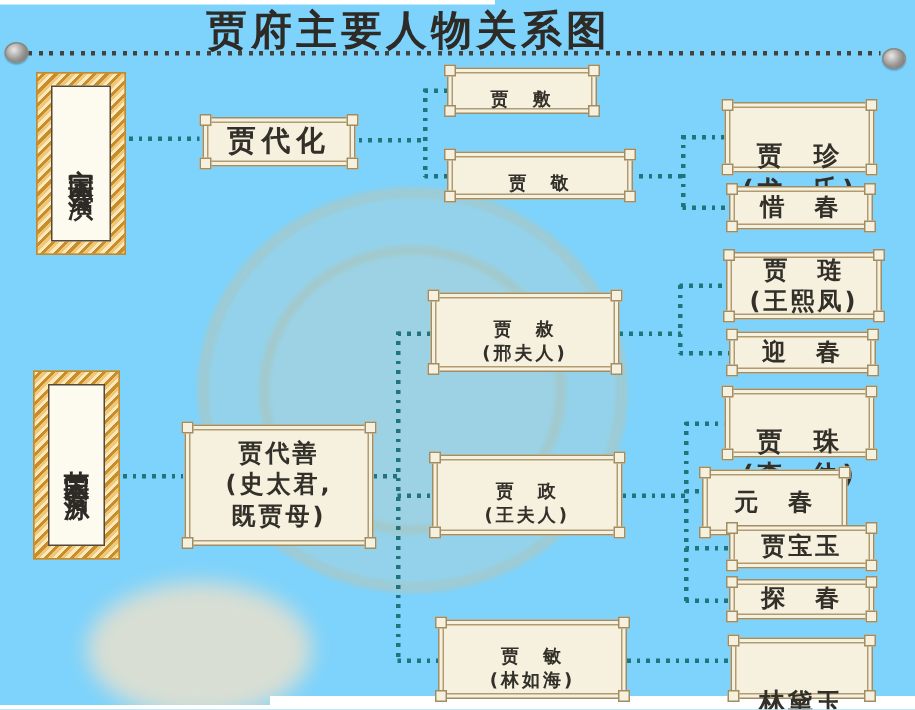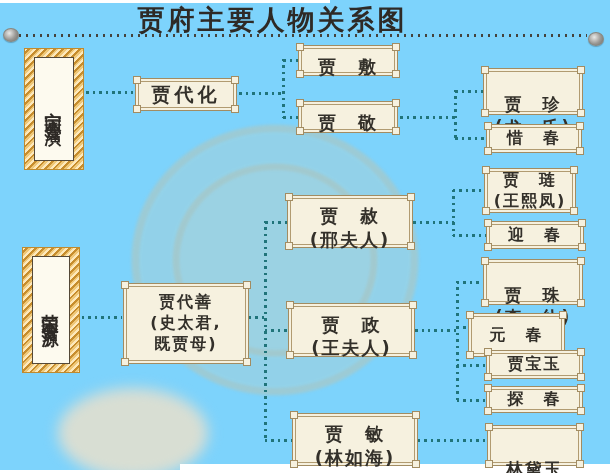--- a/index.html
+++ b/index.html
@@ -34,21 +34,21 @@
 
   
   .node{position:absolute;box-sizing:border-box;background:#f6f1df;border:1px solid var(--tan);
     display:flex;align-items:center;justify-content:center;text-align:center;z-index:2;}
   .node::before{content:"";position:absolute;inset:2px;border:1px solid #b19b71;pointer-events:none;}
   .node i.c{position:absolute;width:6px;height:6px;background:#f6f1df;border:1px solid var(--tan);}
   .node i.tl{top:-3px;left:-3px;} .node i.tr{top:-3px;right:-3px;}
   .node i.bl{bottom:-3px;left:-3px;} .node i.br{bottom:-3px;right:-3px;}
   .nlabel{font-weight:bold;color:var(--ink);white-space:pre-line;line-height:1.3;letter-spacing:2px;position:relative;z-index:1;}
   .fs16 .nlabel{font-size:16px;} .fs17 .nlabel{font-size:17px;margin-top:48px;}
-  .fs18 .nlabel{font-size:18px;margin-top:12px;} .fs19 .nlabel{font-size:19px;letter-spacing:4px;}
+  .fs18 .nlabel{font-size:12px;margin-top:12px;} .fs19 .nlabel{font-size:19px;letter-spacing:4px;}
 
   
   .ancestor{position:absolute;box-sizing:border-box;padding:8px 9px;background:#d9a245;
     border:1px solid #c08a2e;z-index:2;
     background-image:repeating-linear-gradient(135deg,
       rgba(255,236,193,.95) 0 2px, rgba(198,140,44,.95) 2px 4px, rgba(240,201,122,.95) 4px 6px);}
   .panel{width:100%;height:100%;box-sizing:border-box;background:#fdfaef;border:1px solid #544838;
     display:flex;align-items:center;justify-content:center;}
   .vtext{writing-mode:vertical-rl;text-orientation:upright;font-weight:bold;font-size:17px;
     letter-spacing:4px;color:#2e2a26;}
@@ -120,21 +120,21 @@
       <i class="c bl"></i>
       <i class="c br"></i>
     </div>
   <div class="node fs18" style="left:298px;top:45px;width:100px;height:31px">
       <span class="nlabel">贾　敷</span>
       <i class="c tl"></i>
       <i class="c tr"></i>
       <i class="c bl"></i>
       <i class="c br"></i>
     </div>
-  <div class="node fs18" style="left:298px;top:101px;width:100px;height:32px">
+  <div class="node fs18" style="left:298px;top:101px;width:124px;height:32px">
       <span class="nlabel">贾　敬</span>
       <i class="c tl"></i>
       <i class="c tr"></i>
       <i class="c bl"></i>
       <i class="c br"></i>
     </div>
   <div class="node fs17" style="left:483px;top:68px;width:100px;height:47px">
       <span class="nlabel">贾　珍
 (尤　氏)</span>
       <i class="c tl"></i>
@@ -143,21 +143,21 @@
       <i class="c br"></i>
     </div>
   <div class="node fs16" style="left:486px;top:124px;width:96px;height:29px">
       <span class="nlabel">惜　春</span>
       <i class="c tl"></i>
       <i class="c tr"></i>
       <i class="c bl"></i>
       <i class="c br"></i>
     </div>
 
-  <div class="node fs16" style="left:484px;top:168px;width:92px;height:45px">
+  <div class="node fs16" style="left:484px;top:168px;width:104px;height:45px">
       <span class="nlabel">贾　琏
 (王熙凤)</span>
       <i class="c tl"></i>
       <i class="c tr"></i>
       <i class="c bl"></i>
       <i class="c br"></i>
     </div>
   <div class="node fs16" style="left:486px;top:221px;width:98px;height:28px">
       <span class="nlabel">迎　春</span>
       <i class="c tl"></i>

